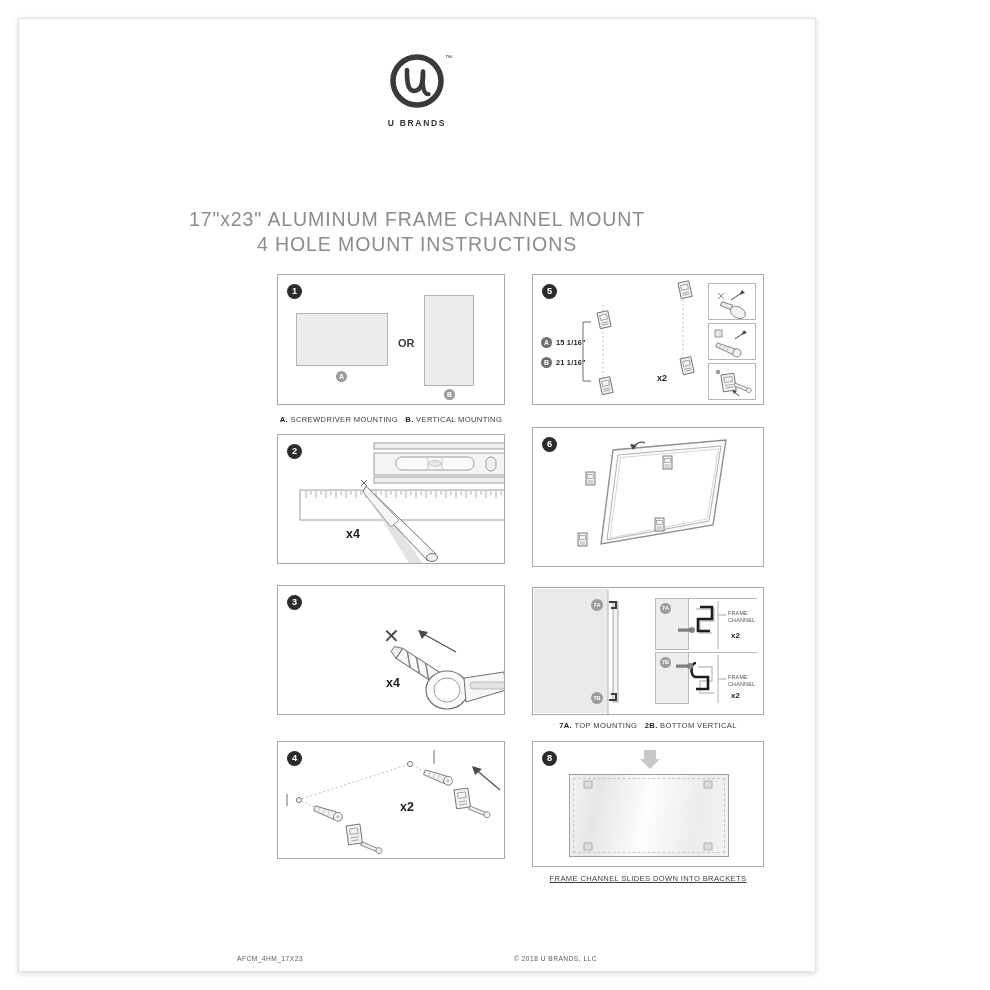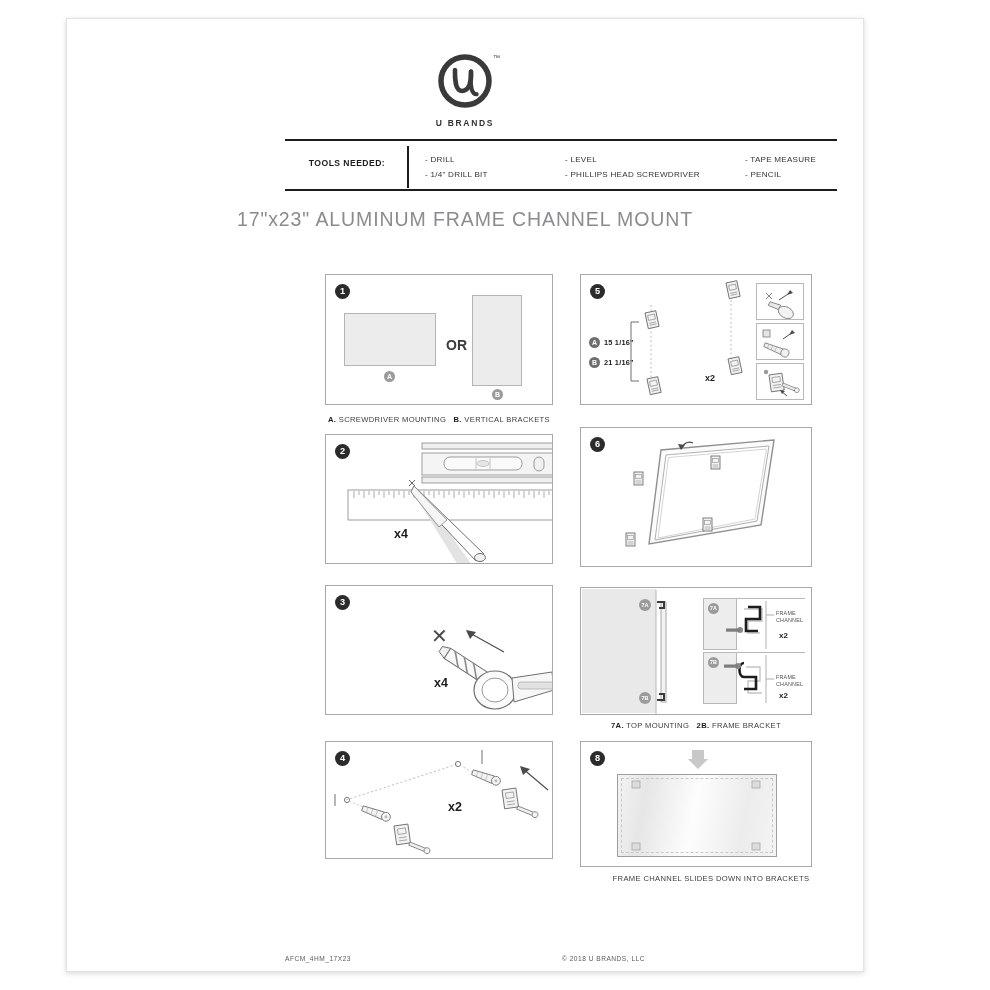--- a/index.html
+++ b/index.html
@@ -9,21 +9,20 @@
     font-family:"Liberation Sans", sans-serif;
     overflow:hidden;
   }
   .page{
     position:absolute;left:18px;top:18px;
     width:798px;height:954px;
     background:#ffffff;
     border:1px solid #e3e3e3;
     box-shadow:0 2px 6px rgba(0,0,0,0.13), 0 0 0 1px rgba(0,0,0,0.015);
     box-sizing:border-box;
-    margin-left:48px;
   }
   .sheet{position:absolute;left:0;top:0;width:100%;height:100%;}
 
   
   .logo-wrap{position:absolute;left:0;right:0;top:34px;text-align:center;}
   .logo-mark{position:relative;display:inline-block;width:56px;height:56px;}
   .logo-tm{
     position:absolute;right:-7px;top:1px;font-size:7px;color:#3a3a3a;
     font-family:"Liberation Sans", sans-serif;
   }
@@ -70,21 +69,21 @@
   .dot-lab{
     position:absolute;width:11px;height:11px;border-radius:50%;
     background:#9b9b9b;color:#fff;font-size:7px;font-weight:bold;
     text-align:center;line-height:11px;
   }
   .dot-lab.dark{background:#6e6e6e;}
 
   .meas{position:absolute;font-size:7.4px;font-weight:bold;color:#1d1d1d;letter-spacing:.2px;}
 
   .board{border:1.6px solid #b4b4b4;background:#ececec;box-sizing:border-box;position:absolute;}
-  .or{position:absolute;font-size:14px;font-weight:bold;color:#3b3b3b;}
+  .or{position:absolute;font-size:11px;font-weight:bold;color:#3b3b3b;}
 
   .subpanel{position:absolute;border:1px solid #b8b8b8;box-sizing:border-box;background:#fff;}
   .sublabel{position:absolute;font-size:5.4px;color:#555;letter-spacing:.2px;line-height:7px;}
   .subx{position:absolute;font-size:9px;font-weight:bold;color:#1d1d1d;}
 
   
   .foot{position:absolute;font-size:6.6px;color:#5a5a5a;letter-spacing:.5px;}
   .foot-l{left:218px;top:936px;}
   .foot-r{right:218px;top:936px;}
 
@@ -101,57 +100,42 @@
       <svg width="56" height="56" viewBox="0 0 56 56">
         <circle cx="28" cy="28" r="24" fill="none" stroke="#3a3a3a" stroke-width="5.5"></circle>
         <path d="M18 17 C18 17 17.5 33 21.5 36.5 C25 39.6 30.5 37.5 32.5 32 C34.6 26.2 34 18.5 34 18.5" fill="none" stroke="#3a3a3a" stroke-width="4.6" stroke-linecap="round"></path>
         <path d="M34 18.5 C34 18.5 33.2 30 34.6 36 C35.4 39.4 37.6 41.6 39.6 41.2" fill="none" stroke="#3a3a3a" stroke-width="4.2" stroke-linecap="round"></path>
       </svg>
       <span class="logo-tm">™</span>
     </div>
     <div class="logo-name">U BRANDS</div>
   </div>
 
-  <div class="tools">
-    <div class="tools-label">TOOLS NEEDED:</div>
-    <div class="tools-div"></div>
-    <div class="tools-col tc1">
-      <div>- DRILL</div>
-      <div>- 1/4" DRILL BIT</div>
-    </div>
-    <div class="tools-col tc2">
-      <div>- LEVEL</div>
-      <div>- PHILLIPS HEAD SCREWDRIVER</div>
-    </div>
-    <div class="tools-col tc3">
-      <div>- TAPE MEASURE</div>
-      <div>- PENCIL</div>
-    </div>
-  </div>
 
   <div class="title">
     <div>17"x23" ALUMINUM FRAME CHANNEL MOUNT</div>
+    <div>4 HOLE MOUNT INSTRUCTIONS</div>
   </div>
 
   <div class="panel" style="left:258px;top:255px;width:228px;height:131px;">
     <div class="badge">1</div>
 
     <div class="board" style="left:18px;top:38px;width:92px;height:53px;"></div>
     <div class="dot-lab" style="left:58px;top:96px;">A</div>
     <div class="or" style="left:120px;top:62px;">OR</div>
 
     <div class="board" style="left:146px;top:20px;width:50px;height:91px;"></div>
     <div class="dot-lab" style="left:166px;top:114px;">B</div>
   </div>
   <div class="cap" style="top:396px;left:258px;width:228px;">
     <b>A.</b>
     <span>SCREWDRIVER MOUNTING</span>
     &nbsp;
     <b>B.</b>
-    <span>VERTICAL BRACKETS</span>
+    <span>VERTICAL MOUNTING</span>
   </div>
 
   <div class="panel" style="left:513px;top:255px;width:232px;height:131px;">
     <div class="badge">5</div>
 
     <div class="dot-lab dark" style="left:8px;top:62px;">A</div>
     <div class="meas" style="left:23px;top:63px;">15 1/16"</div>
     <div class="dot-lab dark" style="left:8px;top:82px;">B</div>
     <div class="meas" style="left:23px;top:83px;">21 1/16"</div>
 
@@ -417,21 +401,21 @@
       </svg>
       <div class="sublabel" style="left:72px;top:21px;width:30px;">FRAME CHANNEL</div>
       <div class="subx" style="left:75px;top:38px;font-size:8px;">x2</div>
     </div>
   </div>
   <div class="cap" style="top:702px;left:513px;width:232px;">
     <b>7A.</b>
     <span>TOP MOUNTING</span>
     &nbsp;
     <b>2B.</b>
-    <span>FRAME BRACKET</span>
+    <span>BOTTOM VERTICAL</span>
   </div>
 
   <div class="panel" style="left:258px;top:722px;width:228px;height:118px;overflow:hidden;">
     <div class="badge">4</div>
     <svg style="position:absolute;left:0;top:0;" width="228" height="118">
 
       <line x1="20" y1="58" x2="132" y2="22" stroke="#bdbdbd" stroke-width="1" stroke-dasharray="2,2.4"></line>
       <line x1="9" y1="52" x2="9" y2="64" stroke="#6e6e6e" stroke-width="1"></line>
       <line x1="156" y1="8" x2="156" y2="22" stroke="#6e6e6e" stroke-width="1"></line>
       <circle cx="21" cy="58" r="2.6" fill="none" stroke="#7a7a7a" stroke-width="1"></circle>
@@ -501,19 +485,19 @@
       <svg style="position:absolute;left:0;top:0;" width="158" height="81">
         <g fill="#dcdcdc" stroke="#a8a8a8" stroke-width=".8">
           <rect x="14" y="6" width="8" height="7"></rect>
           <rect x="134" y="6" width="8" height="7"></rect>
           <rect x="14" y="68" width="8" height="7"></rect>
           <rect x="134" y="68" width="8" height="7"></rect>
         </g>
       </svg>
     </div>
   </div>
-  <div class="cap" style="top:855px;left:528px;width:232px;">FRAME CHANNEL SLIDES DOWN INTO BRACKETS</div>
+  <div class="cap" style="top:855px;left:513px;width:232px;text-decoration:underline;">FRAME CHANNEL SLIDES DOWN INTO BRACKETS</div>
 
   <div class="foot foot-l">AFCM_4HM_17X23</div>
   <div class="foot foot-r">© 2018 U BRANDS, LLC</div>
 
  </div>
 </div>
 
 </body></html>

